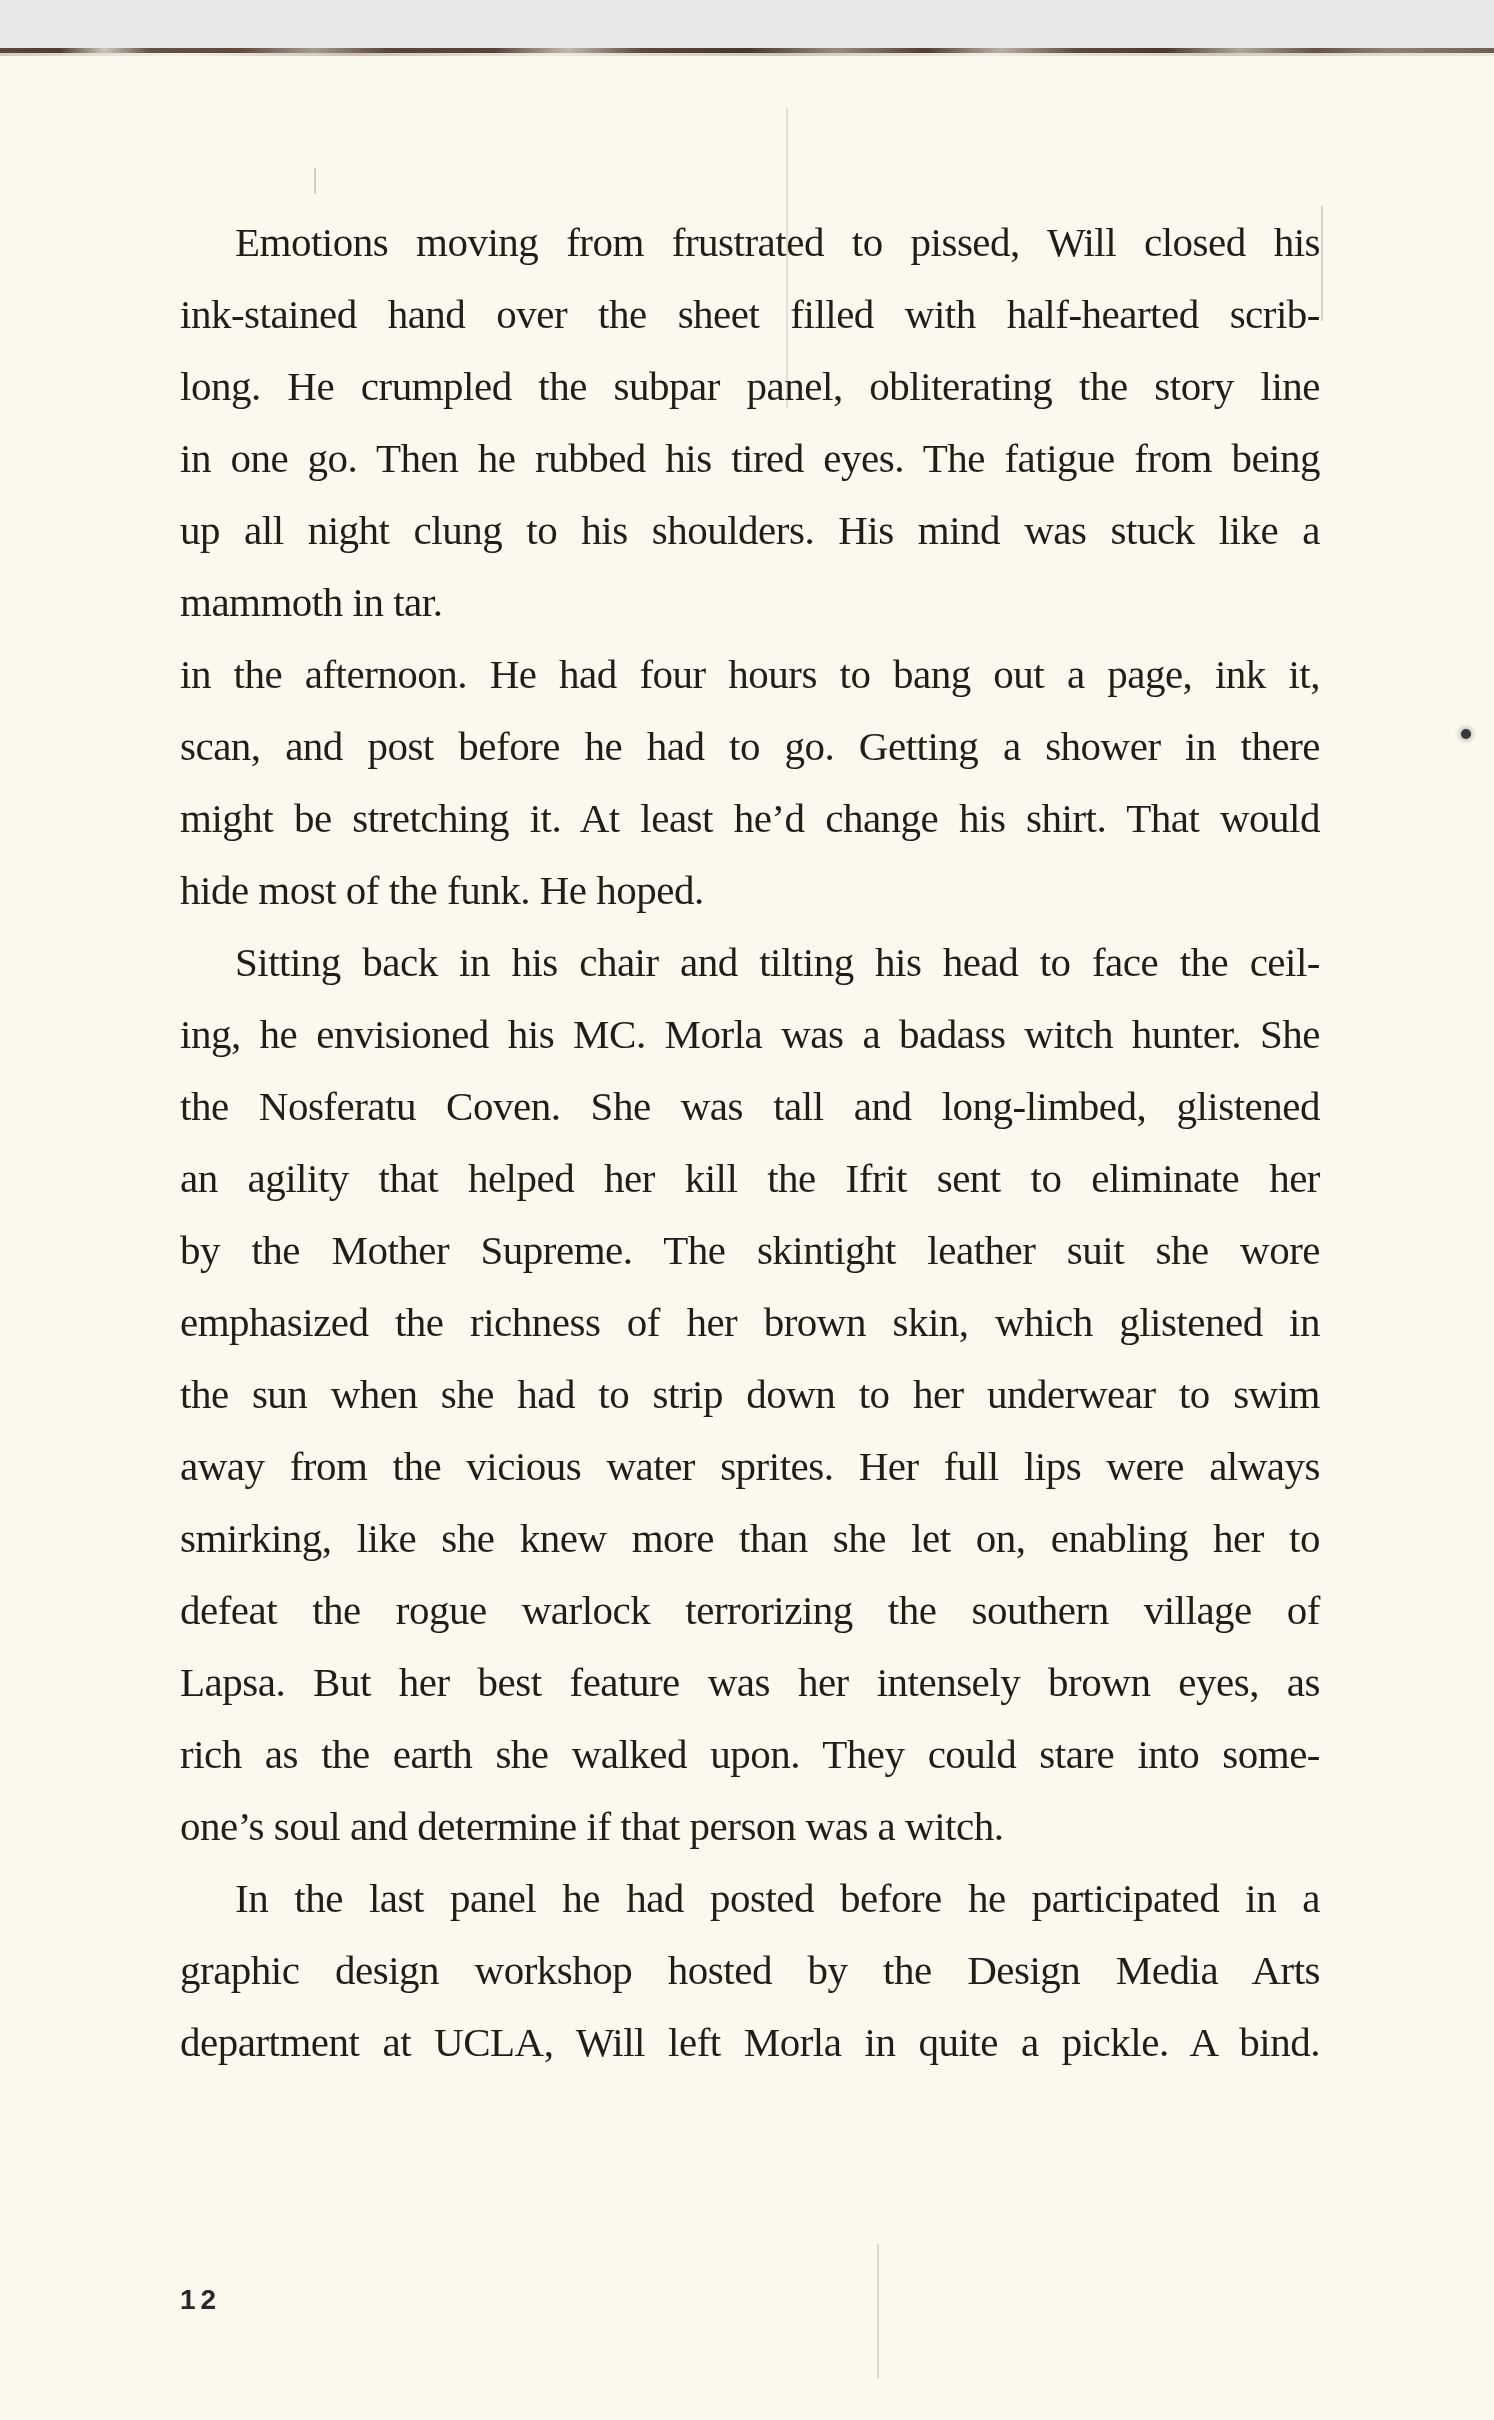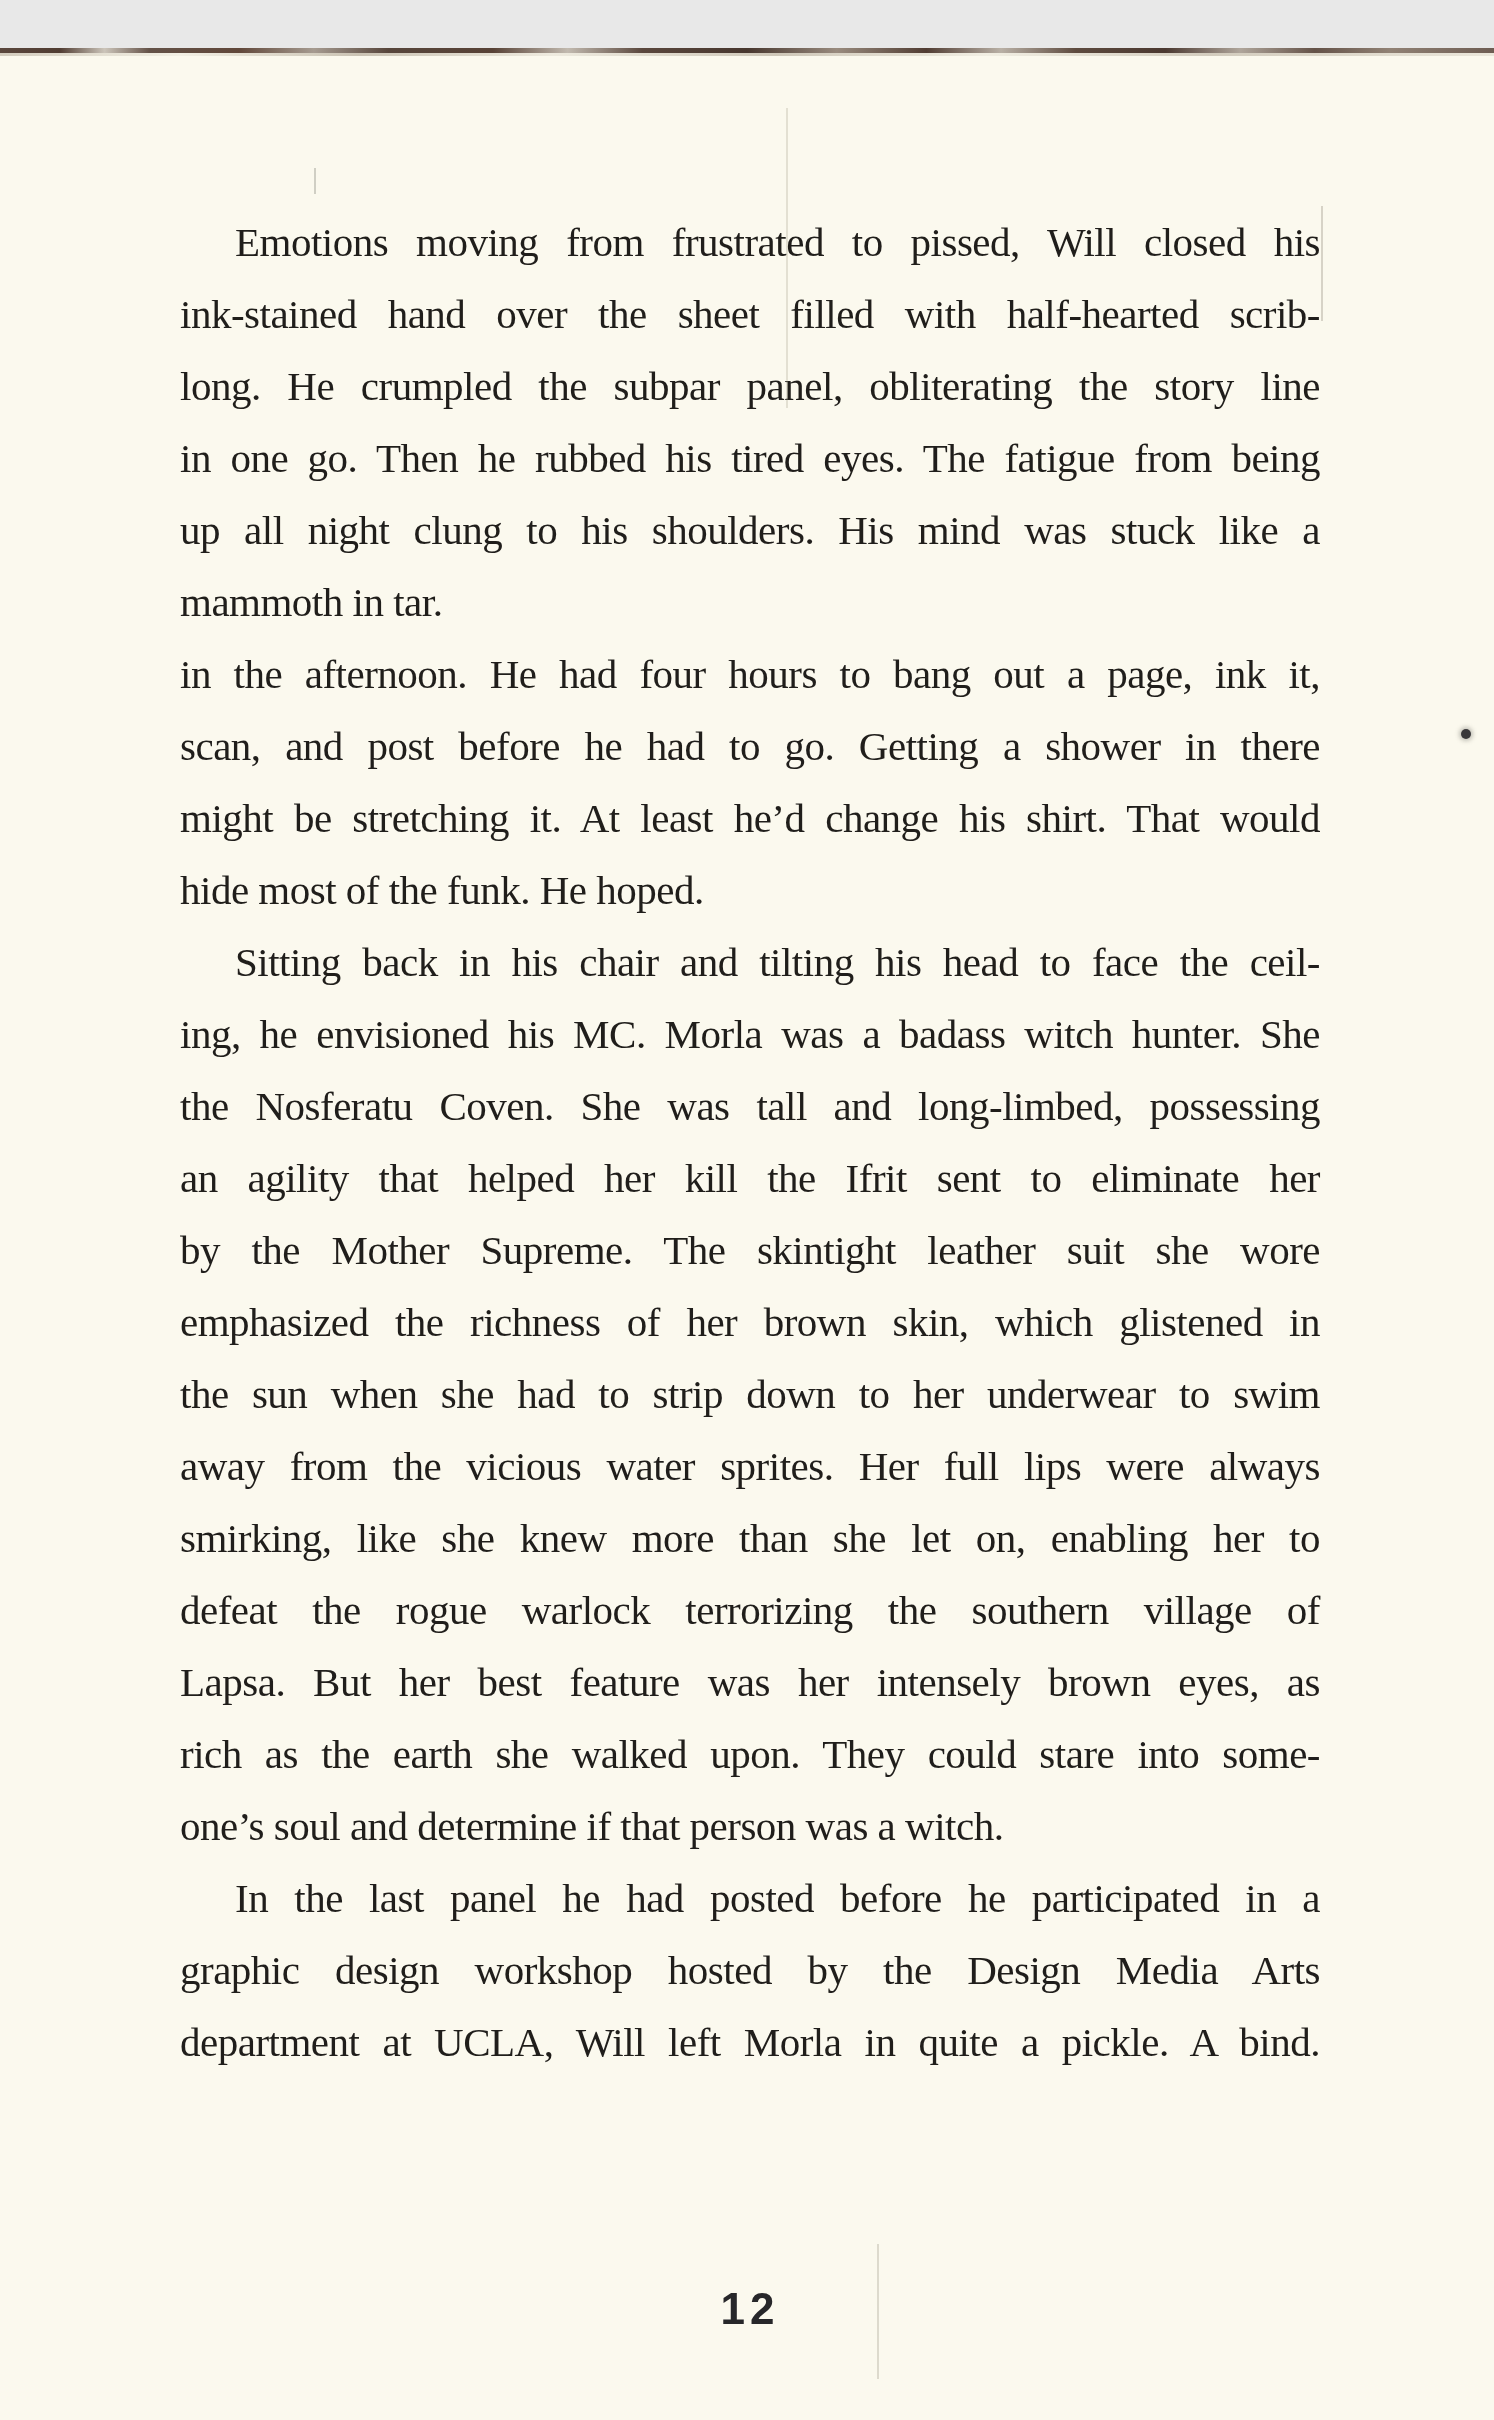--- a/index.html
+++ b/index.html
@@ -59,23 +59,22 @@
     text-align-last: justify;
     white-space: nowrap;
   }
   .line.indent { text-indent: 55px; }
   .line.endleft { text-align-last: left; }
   .page-number {
     position: absolute;
     top: 2236px;
     left: 180px;
     width: 1140px;
-    text-align: center;
     font-family: "Liberation Sans", sans-serif;
-    font-size: 44px;
+    font-size: 28px;
     font-weight: 700;
     letter-spacing: 5px;
     color: var(--pagenum, #27272a);
   }
   
   .artifact { position: absolute; pointer-events: none; }
   .vline-a { left: 786px; top: 60px;  width: 2px; height: 300px; background: rgba(165,160,140,0.28); }
   .vline-b { left: 1321px; top: 158px; width: 2px; height: 115px; background: rgba(170,165,150,0.45); }
   .vline-c { left: 877px; top: 2196px; width: 2px; height: 135px; background: rgba(178,172,155,0.4); }
   .tick-a  { left: 314px; top: 120px; width: 2px; height: 26px;  background: rgba(130,128,118,0.35); }
@@ -101,21 +100,21 @@
       <div class="line">long. He crumpled the subpar panel, obliterating the story line</div>
       <div class="line">in one go. Then he rubbed his tired eyes. The fatigue from being</div>
       <div class="line">up all night clung to his shoulders. His mind was stuck like a</div>
       <div class="line endleft">mammoth in tar.</div>
       <div class="line">in the afternoon. He had four hours to bang out a page, ink it,</div>
       <div class="line">scan, and post before he had to go. Getting a shower in there</div>
       <div class="line">might be stretching it. At least he’d change his shirt. That would</div>
       <div class="line endleft">hide most of the funk. He hoped.</div>
       <div class="line indent">Sitting back in his chair and tilting his head to face the ceil-</div>
       <div class="line">ing, he envisioned his MC. Morla was a badass witch hunter. She</div>
-      <div class="line">the Nosferatu Coven. She was tall and long-limbed, possessing</div>
+      <div class="line">the Nosferatu Coven. She was tall and long-limbed, glistened</div>
       <div class="line">an agility that helped her kill the Ifrit sent to eliminate her</div>
       <div class="line">by the Mother Supreme. The skintight leather suit she wore</div>
       <div class="line">emphasized the richness of her brown skin, which glistened in</div>
       <div class="line">the sun when she had to strip down to her underwear to swim</div>
       <div class="line">away from the vicious water sprites. Her full lips were always</div>
       <div class="line">smirking, like she knew more than she let on, enabling her to</div>
       <div class="line">defeat the rogue warlock terrorizing the southern village of</div>
       <div class="line">Lapsa. But her best feature was her intensely brown eyes, as</div>
       <div class="line">rich as the earth she walked upon. They could stare into some-</div>
       <div class="line endleft">one’s soul and determine if that person was a witch.</div>

